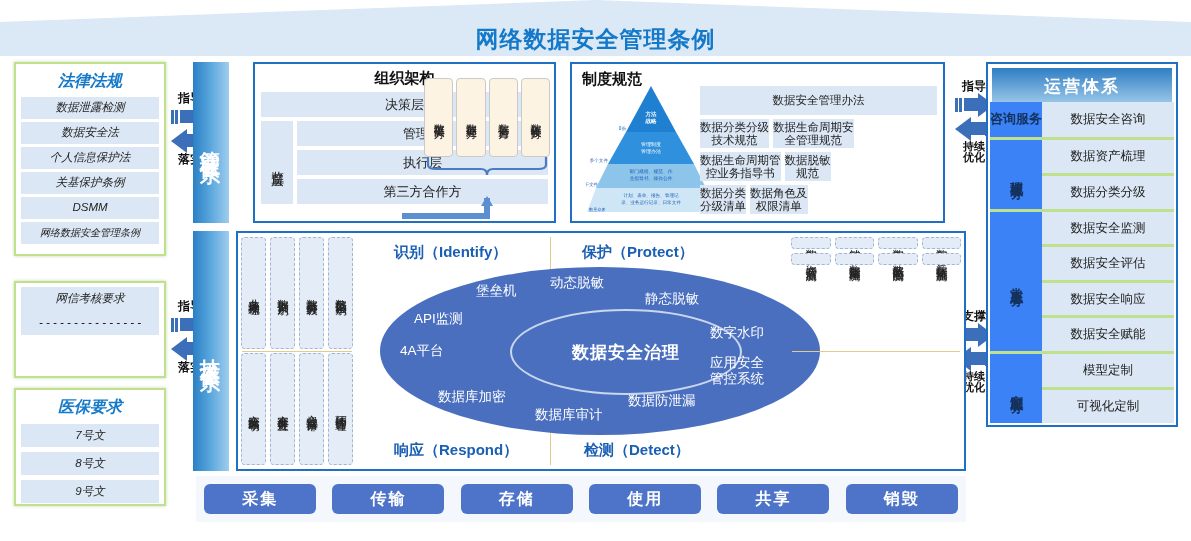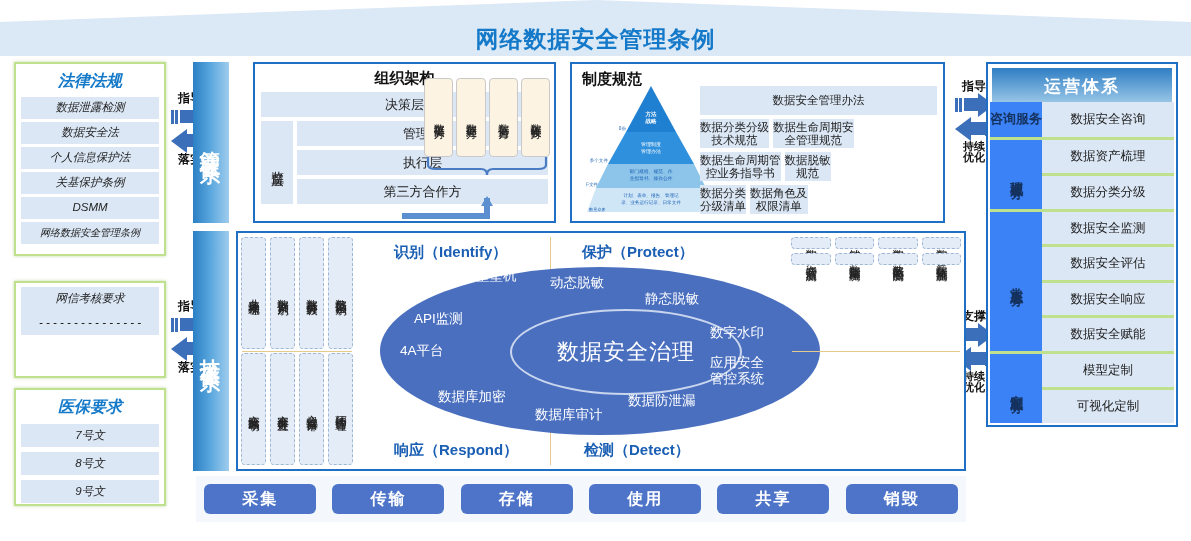--- a/index.html
+++ b/index.html
@@ -128,21 +128,21 @@
   #nist { position:absolute; left:118px; top:0; right:176px; bottom:0; }
   .quad-label { position:absolute; font-size:15px; font-weight:bold; color:#1a5fb4; white-space:nowrap; }
   #ell-outer {
     position:absolute; left:24px; top:34px; width:440px; height:168px;
     border-radius:50%; background:#4a6fbf;
   }
   #ell-inner {
     position:absolute; left:130px; top:42px; width:232px; height:86px;
     border-radius:50%; border:2px solid #c9d6ee;
     display:flex; align-items:center; justify-content:center;
-    color:#fff; font-weight:normal; font-size:22px; letter-spacing:1px;
+    color:#fff; font-weight:bold; font-size:17px; letter-spacing:1px;
   }
   .etag { position:absolute; color:#fff; font-size:13.5px; line-height:1.15; white-space:nowrap; text-align:center; }
   #rightcols { position:absolute; right:0; top:0; width:176px; bottom:0; }
 
   
   #life { left:196px; top:476px; width:770px; height:46px; background:#f4f8fd; display:flex; align-items:center; justify-content:space-around; }
   #life .pill {
     width:112px; height:30px; border-radius:6px; background:#4d74c8; color:#fff;
     font-size:16px; font-weight:bold; display:flex; align-items:center; justify-content:center;
     letter-spacing:2px;
@@ -359,21 +359,21 @@
 
     <div id="nist">
       <div class="vsep" style="left:194px; top:4px; bottom:4px;"></div>
       <div class="quad-label" style="left:38px; top:10px;">识别（Identify）</div>
       <div class="quad-label" style="left:226px; top:10px;">保护（Protect）</div>
       <div class="quad-label" style="left:38px; top:208px;">响应（Respond）</div>
       <div class="quad-label" style="left:228px; top:208px;">检测（Detect）</div>
 
       <div id="ell-outer">
         <div id="ell-inner">数据安全治理</div>
-        <div class="etag" style="left:96px; top:1px;">堡垒机</div>
+        <div class="etag" style="left:96px; top:16px;">堡垒机</div>
         <div class="etag" style="left:170px; top:8px;">动态脱敏</div>
         <div class="etag" style="left:265px; top:24px;">静态脱敏</div>
         <div class="etag" style="left:34px; top:44px;">API监测</div>
         <div class="etag" style="left:330px; top:58px;">数字水印</div>
         <div class="etag" style="left:20px; top:76px;">4A平台</div>
         <div class="etag" style="left:330px; top:88px; white-space:pre-line;">应用安全<br>管控系统</div>
         <div class="etag" style="left:58px; top:122px;">数据库加密</div>
         <div class="etag" style="left:248px; top:126px;">数据防泄漏</div>
         <div class="etag" style="left:155px; top:140px;">数据库审计</div>
       </div>

